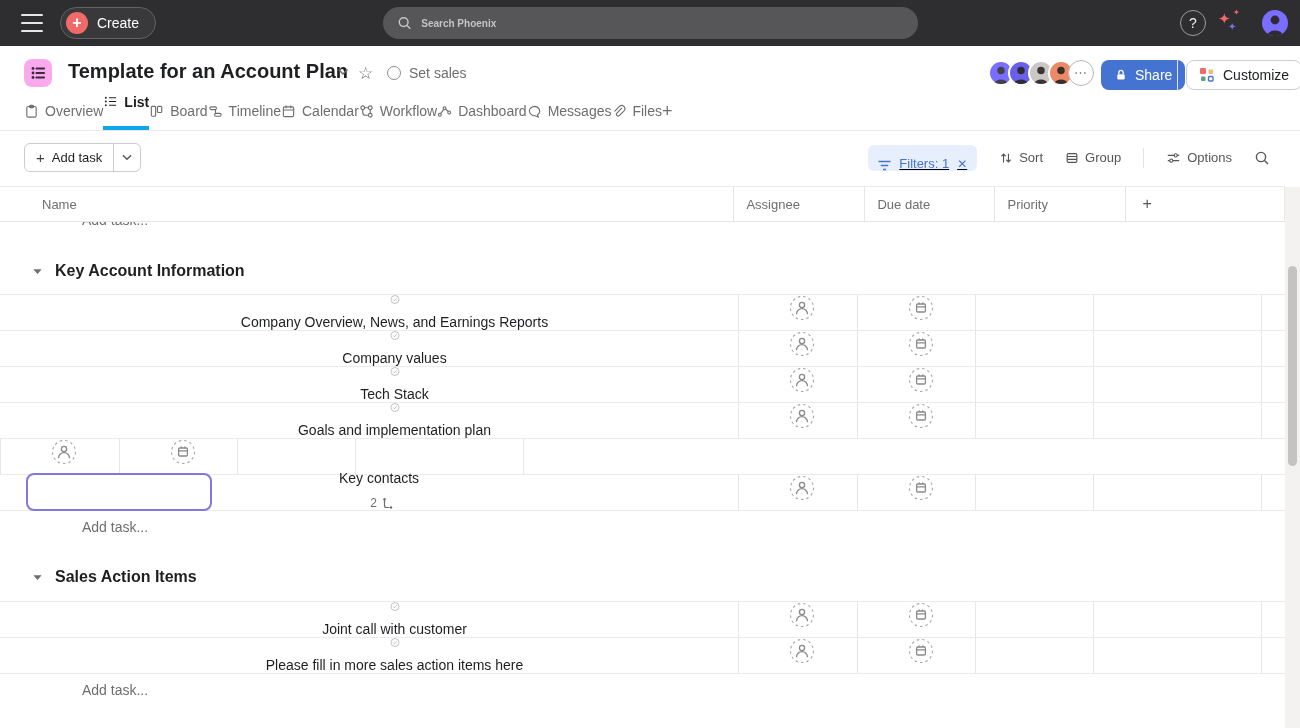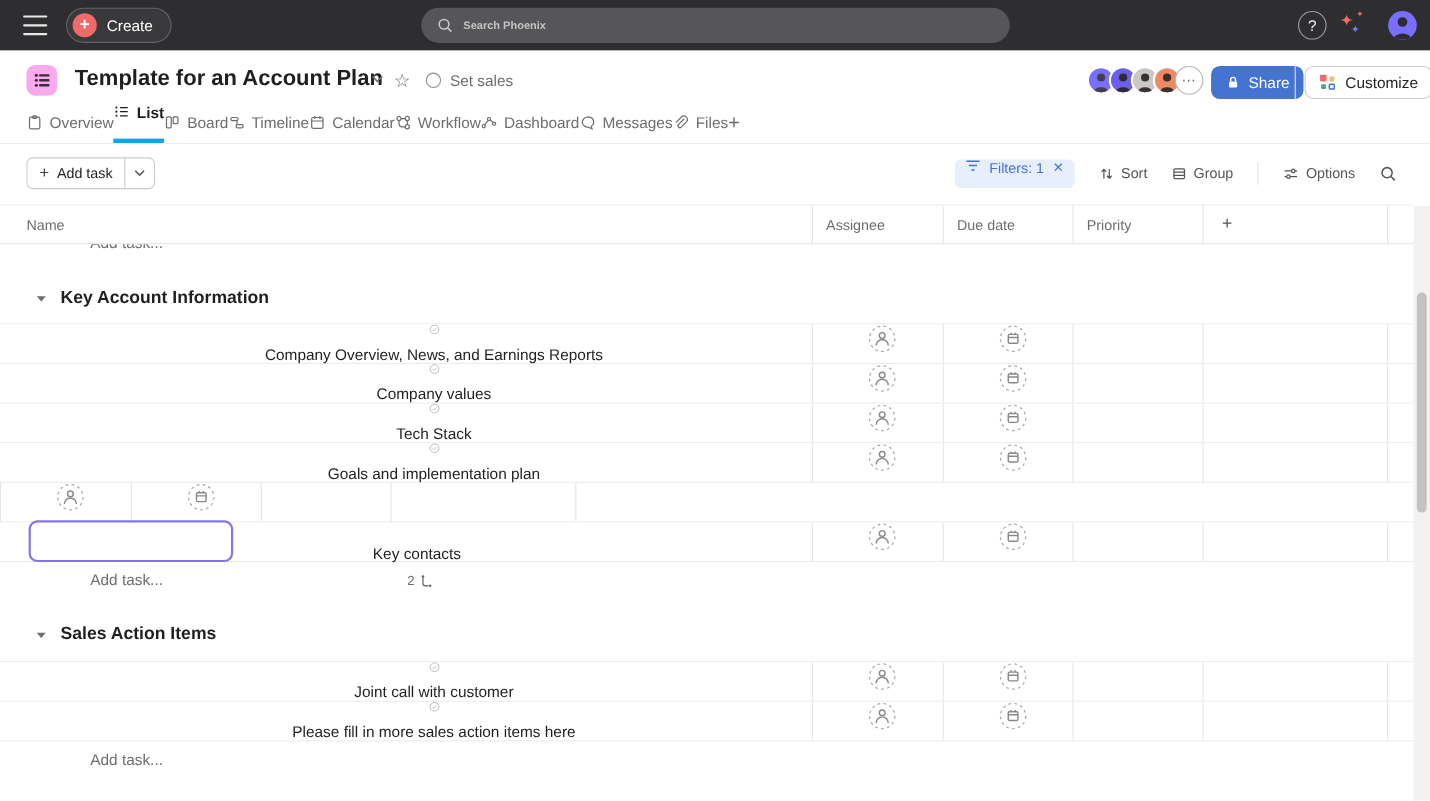--- a/index.html
+++ b/index.html
@@ -52,46 +52,46 @@
   .tabs-border { position:absolute; left:0; top:130px; width:1300px; height:1px; background:#edeae9; }
 
   
   .toolbar { position:absolute; left:0; top:131px; width:1300px; height:55px; background:#fff; }
   .addtask-btn { position:absolute; left:24px; top:12px; height:29px; border:1px solid #cfcbcb; border-radius:6px; display:flex; align-items:center; background:#fff; }
   .addtask-main { display:flex; align-items:center; gap:7px; padding:0 11px; font-size:13px; color:#1e1f21; cursor:pointer; }
   .addtask-plus { font-size:15px; color:#3f3f41; }
   .addtask-sep { width:1px; height:29px; background:#cfcbcb; }
   .addtask-caret { padding:0 8px; cursor:pointer; display:flex; align-items:center; height:100%; }
   .toolbar-right { position:absolute; right:30px; top:12px; height:29px; display:flex; align-items:center; gap:22px; }
-  .filters-pill { background:#e7eefc; border-radius:6px; height:26px; display:flex; align-items:flex-start; gap:8px; padding:0 10px; cursor:pointer; }
+  .filters-pill { background:#e7eefc; border-radius:6px; height:26px; display:flex; align-items:flex-end; gap:8px; padding:0 10px; cursor:pointer;text-decoration:underline; }
   .filters-pill .lbl { color:#4573d2; font-size:13px; }
   .filters-pill .x { color:#4573d2; font-size:12px; }
   .tool-item { display:flex; align-items:center; gap:6px; color:#565557; font-size:13px; cursor:pointer; }
   .tool-sep { width:1px; height:20px; background:#e5e3e2; }
   .toolbar-border { position:absolute; left:0; top:186px; width:1285px; height:1px; background:#edeae9; }
 
   
   .thead { position:absolute; left:0; top:187px; width:1285px; height:35px; background:#fff; z-index:5; display:flex; border-bottom:1px solid #e8e6e4; }
-  .thead .hc { font-size:13px; color:#6d6e6f; display:flex; align-items:center; }
+  .thead .hc { font-size:13px; color:#6d6e6f; display:flex; align-items:center;margin-left:18px; }
   .hc.name { width:738px; padding-left:24px; }
   .hc.assignee { width:119px; padding-left:12px; border-left:1px solid #e8e6e4; }
   .hc.due { width:118px; padding-left:12px; border-left:1px solid #e8e6e4; }
   .hc.priority { width:118px; padding-left:12px; border-left:1px solid #e8e6e4; }
   .hc.plus { width:169px; padding-left:17px; border-left:1px solid #e8e6e4; border-right:1px solid #e8e6e4; color:#565557; font-size:16px; }
 
   .clipped-addtask { position:absolute; left:82px; top:212px; font-size:14px; color:#6d6e6f; z-index:1; cursor:pointer; }
 
   .section-hdr { position:absolute; display:flex; align-items:center; gap:11px; left:31px; height:26px; cursor:pointer; }
   .section-title { font-size:16px; font-weight:bold; color:#1e1f21; }
 
   .rows-block { position:absolute; left:0; width:1285px; border-top:1px solid #edebe9; }
   .row { display:flex; height:36px; border-bottom:1px solid #edebe9; background:#fff; cursor:pointer; }
   .cell { height:100%; display:flex; align-items:center;flex-direction:column; }
   .cell.name { width:738px; padding-left:51px; gap:10px; font-size:14px; color:#1e1f21; }
-  .cell.name.indent { padding-left:20px; }
+  .cell.name.indent { padding-left:20px;justify-content:flex-end; }
   .cell.assignee { width:119px; padding-left:8px; border-left:1px solid #e8e6e4; }
   .cell.due { width:118px; padding-left:8px; border-left:1px solid #e8e6e4; }
   .cell.priority { width:118px; border-left:1px solid #e8e6e4; }
   .cell.plus { width:169px; border-left:1px solid #e8e6e4; border-right:1px solid #e8e6e4; }
   .subcount { display:flex; align-items:center; gap:3px; color:#6d6e6f; font-size:12px; margin-left:6px; }
   .sel-ring { position:absolute; left:26px; top:473px; width:186px; height:38px; border:2px solid #8276e4; border-radius:8px; pointer-events:none; z-index:4; }
   .addtask-row { position:absolute; left:82px; font-size:14px; color:#6d6e6f; cursor:pointer; }
 
   
   .scroll-track { position:absolute; left:1285px; top:187px; width:15px; height:541px; background:#f3f2f1; }

